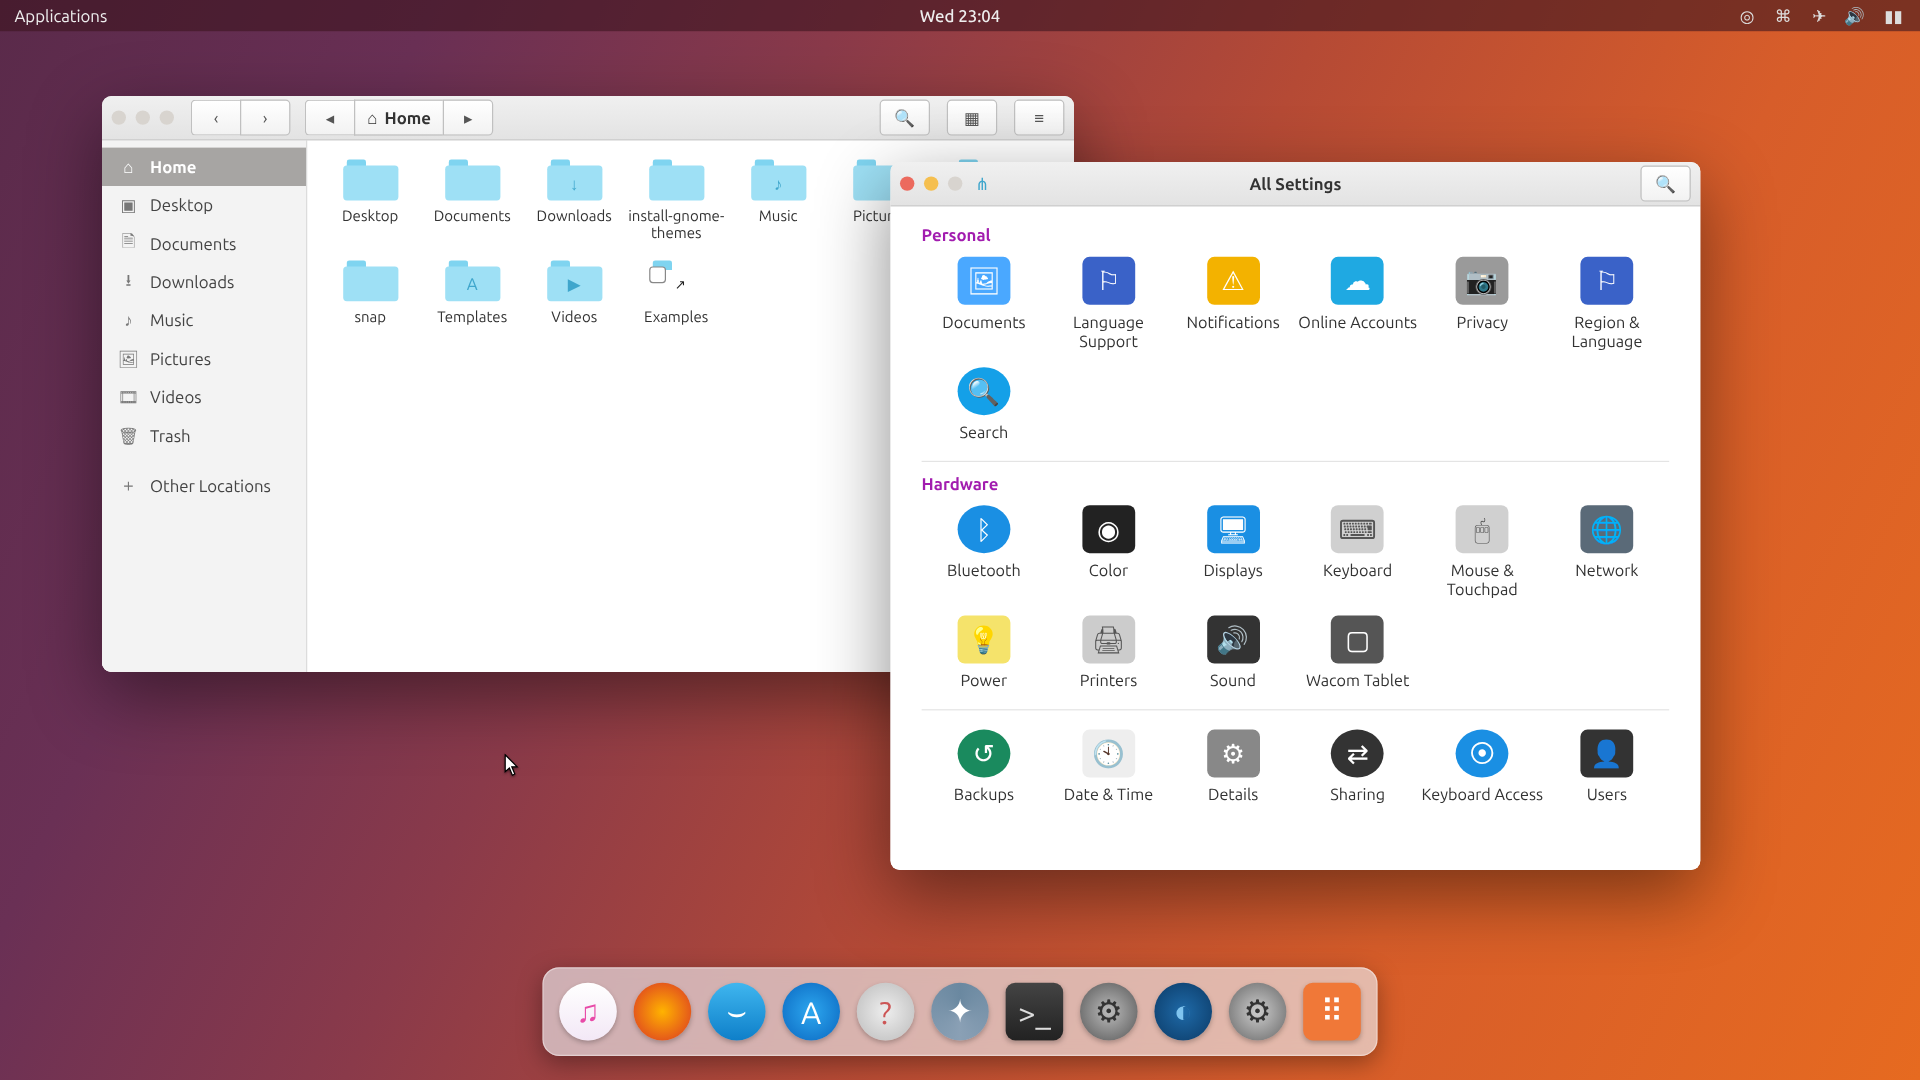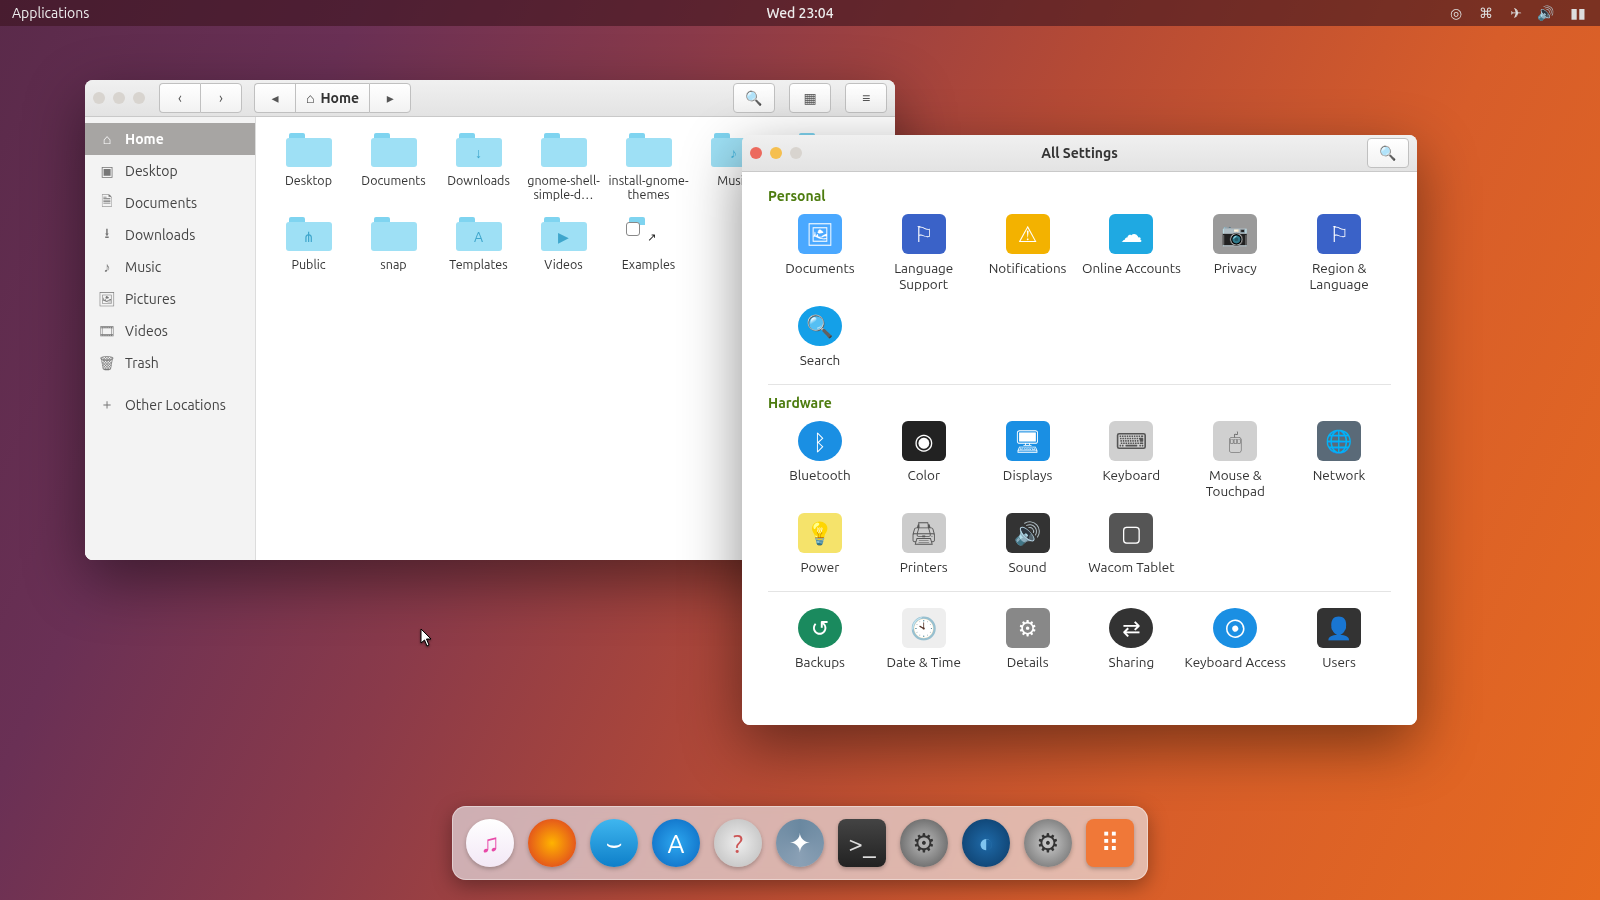--- a/index.html
+++ b/index.html
@@ -78,21 +78,21 @@
 }
 .folder::before{ content:""; position:absolute; top:0; left:3px; width:16px; height:8px; background:#7fd4f0; border-radius:2px 2px 0 0;}
 .folder::after{ content:""; position:absolute; top:5px; left:0; right:0; bottom:0; background:#9ee0f5; border-radius:3px;}
 .folder .mark{ position:absolute; z-index:2; top:12px; left:50%; transform:translateX(-50%); color:#3fa6cc; font-size:14px;}
 .item .link-badge{ position:relative;}
 .item .link-badge::after{ content:""; position:absolute; right:14px; bottom:8px; width:12px; height:12px; background:#fff; border:1px solid #888;}
 .item .link-badge .arrow{position:absolute; right:15px; bottom:7px; z-index:3; font-size:11px; color:#222;}
 
 
 .settings-body { flex:1; overflow:auto; padding: 10px 26px 18px; background:#fff;}
-.section-title { font-weight:700; font-size:14px; color:#4d7c0f; margin: 6px 0 4px;}
+.section-title { font-weight:700; font-size:14px; color:#a21caf; margin: 6px 0 4px;}
 .section-grid {
   display:grid; grid-template-columns: repeat(6, 1fr); column-gap: 0; row-gap: 14px;
   padding: 6px 0 16px; border-bottom: 1px solid #e4e4e4; margin-bottom: 10px;
 }
 .section-grid.last{ border-bottom:none; }
 .sitem { text-align:center; font-size:13.5px; color:#333;}
 .sicon {
   width: 44px; height: 40px; margin: 0 auto 6px; border-radius: 6px;
   display:flex; align-items:center; justify-content:center; font-size:22px; color:#fff;
 }
@@ -208,24 +208,20 @@
             <div>Documents</div>
           </div>
           <div class="item">
             <div class="folder">
               <span class="mark">↓</span>
             </div>
             <div>Downloads</div>
           </div>
           <div class="item">
             <div class="folder"></div>
-            <div>gnome-shell-simple-d…</div>
-          </div>
-          <div class="item">
-            <div class="folder"></div>
             <div>install-gnome-themes</div>
           </div>
           <div class="item">
             <div class="folder">
               <span class="mark">♪</span>
             </div>
             <div>Music</div>
           </div>
           <div class="item">
             <div class="folder"></div>

